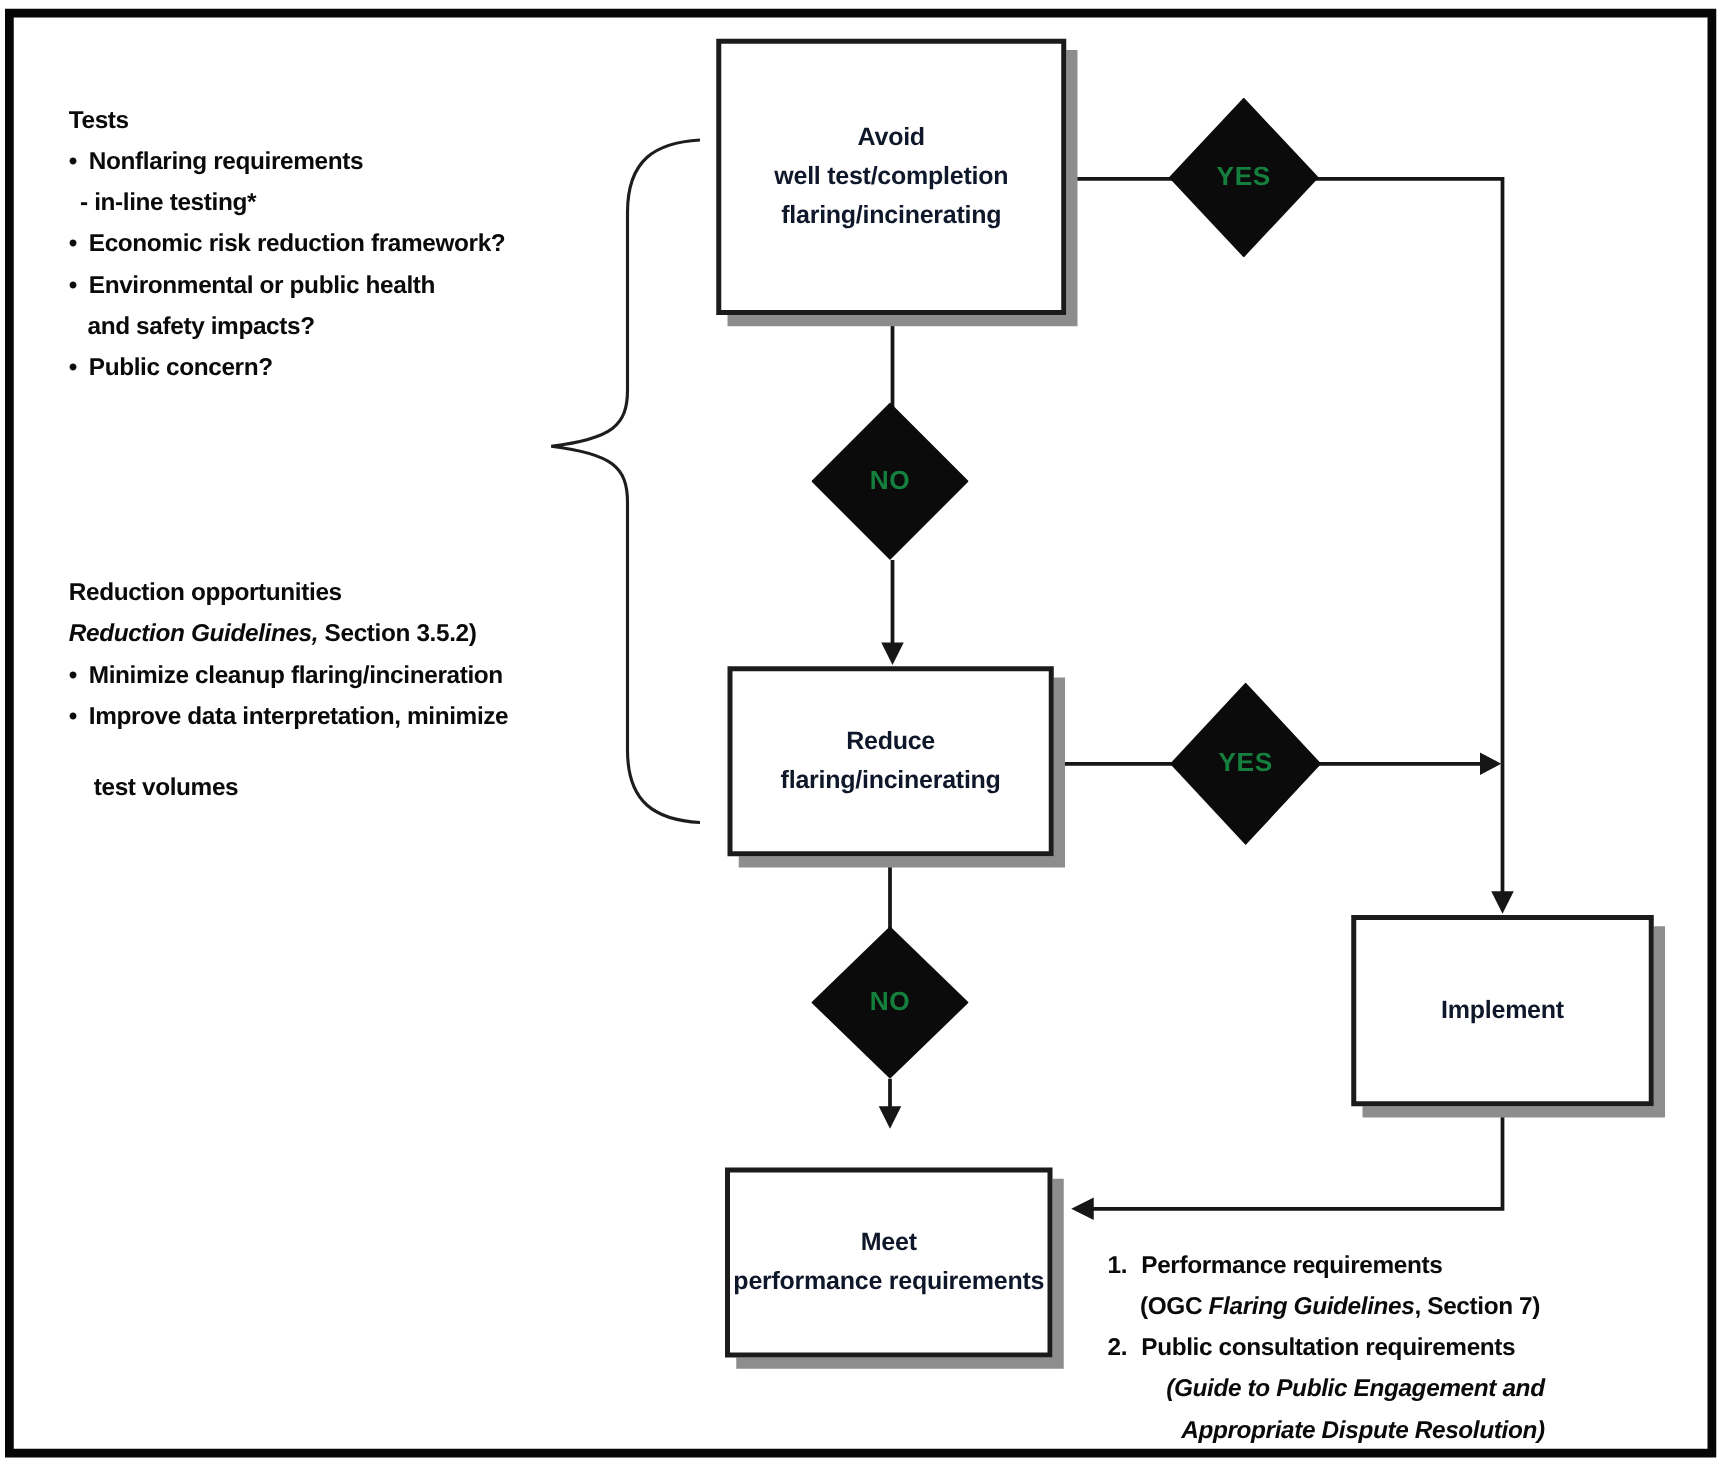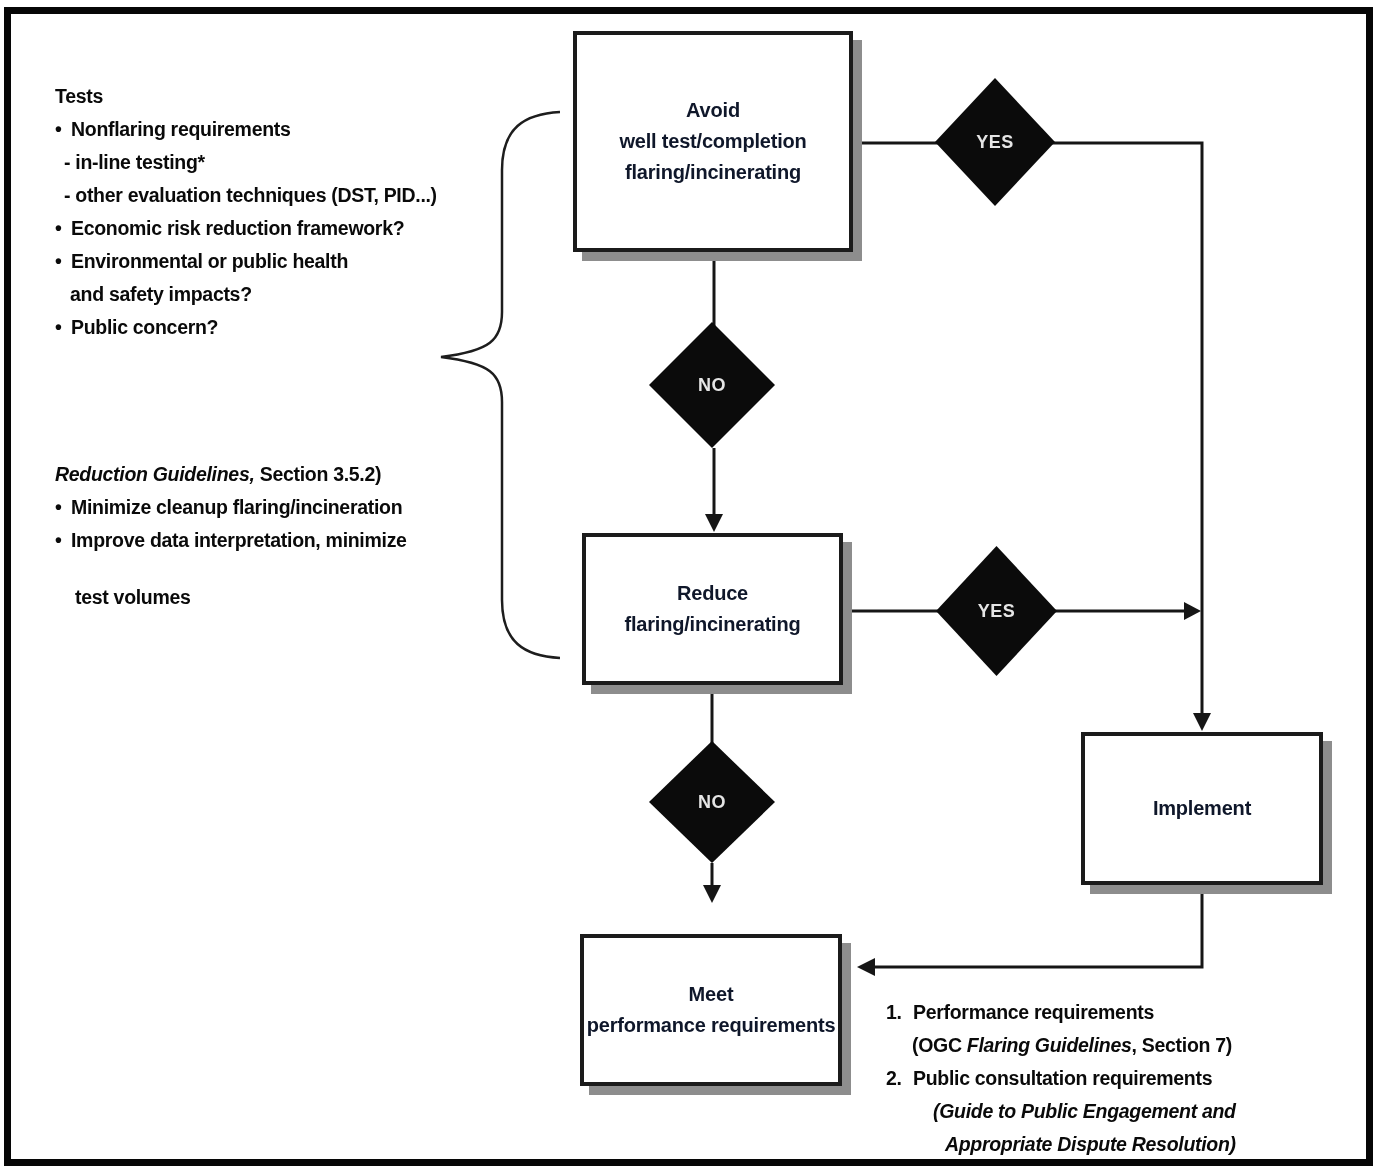--- a/index.html
+++ b/index.html
@@ -25,21 +25,21 @@
   }
   #node-avoid{left:573px;top:31px;width:280px;height:221px;}
   #node-reduce{left:582px;top:533px;width:261px;height:152px;}
   #node-implement{left:1081px;top:732px;width:242px;height:153px;align-items:center;}
   #node-meet{left:580px;top:934px;width:262px;height:152px;}
 
   .diamond{
     position:absolute;background:#0b0b0b;
     clip-path:polygon(50% 0,100% 50%,50% 100%,0 50%);
     display:flex;align-items:center;justify-content:center;
-    color:#e5e5e5;font-weight:bold;font-size:18px;letter-spacing:0.5px;
+    color:#15803d;font-weight:bold;font-size:21px;letter-spacing:0.5px;
   }
   #decision-yes-top{left:935px;top:78px;width:120px;height:128px;}
   #decision-no-top{left:649px;top:322px;width:126px;height:126px;}
   #decision-yes-mid{left:936px;top:546px;width:121px;height:130px;}
   #decision-no-bottom{left:649px;top:741px;width:126px;height:122px;}
 
   .text-block{
     position:absolute;color:#0a0a0a;font-weight:bold;font-size:19.5px;
     line-height:33px;letter-spacing:-0.3px;white-space:nowrap;
   }
@@ -92,28 +92,28 @@
       <polygon points="1184,602 1184,620 1201,611"></polygon>
       <polygon points="875,958 875,976 857,967"></polygon>
     </g>
     <path d="M560 112 C524 114 502 128 502 170 L502 312 C502 340 490 351 441 357 C490 363 502 374 502 402 L502 600 C502 642 524 656 560 658" stroke="#1d1d1d" stroke-width="2.5" fill="none"></path>
   </svg>
 
   <div class="text-block" id="tests-block">
     <div>Tests</div>
     <div><span class="bullet">•</span><span>Nonflaring requirements</span></div>
     <div class="sub-item">- in-line testing*</div>
-    <div class="sub-item">- other evaluation techniques (DST, PID...)</div>
     <div><span class="bullet">•</span><span>Economic risk reduction framework?</span></div>
     <div><span class="bullet">•</span><span>Environmental or public health</span></div>
     <div class="cont-15">and safety impacts?</div>
     <div><span class="bullet">•</span><span>Public concern?</span></div>
   </div>
 
   <div class="text-block" id="reduction-block">
+    <div>Reduction opportunities</div>
     <div><span class="it">Reduction Guidelines,</span><span> Section 3.5.2)</span></div>
     <div><span class="bullet">•</span><span>Minimize cleanup flaring/incineration</span></div>
     <div><span class="bullet">•</span><span>Improve data interpretation, minimize</span></div>
     <div class="cont-20">test volumes</div>
   </div>
 
   <div class="node" id="node-avoid">
     <div>Avoid</div>
     <div>well test/completion</div>
     <div>flaring/incinerating</div>

